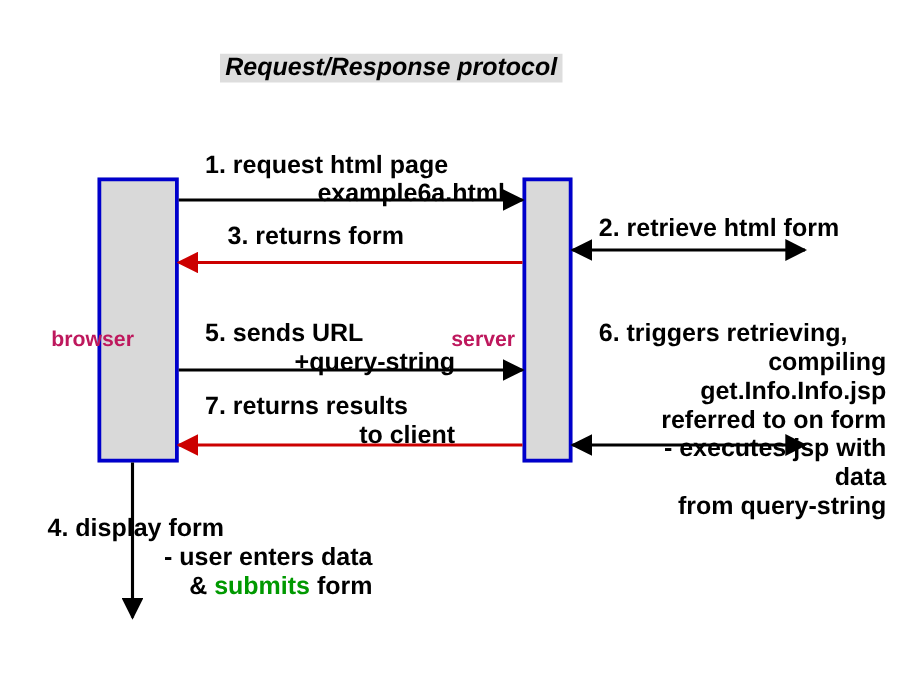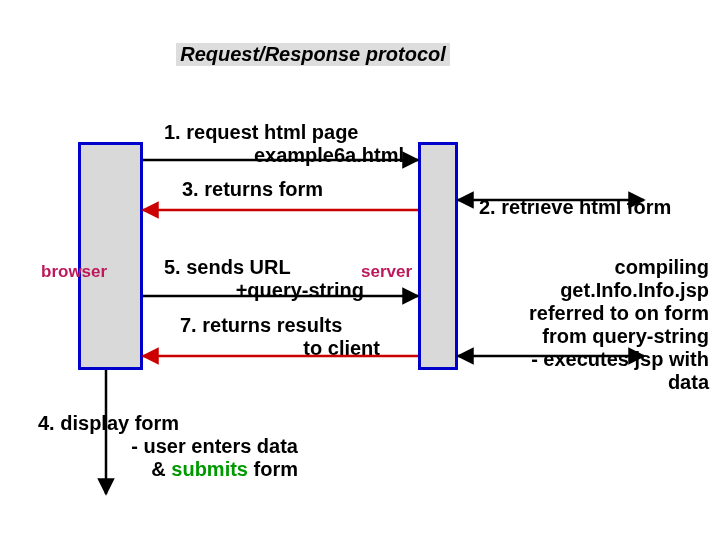--- a/index.html
+++ b/index.html
@@ -68,41 +68,42 @@
   <div class="box-label" style="left:41px; top:262px;">browser</div>
 
   <div class="box" style="left:418px; top:142px; width:40px; height:228px;"></div>
   <div class="box-label" style="left:361px; top:262px;">server</div>
 
   <div class="step" style="left:164px; top:121px; width:240px;">
     <span>1. request html page</span>
     <span class="sub">example6a.html</span>
   </div>
 
-  <div class="step" style="left:479px; top:196px; width:230px;">
+  <div class="step" style="left:479px; top:172px; width:230px;">
     <span>2. retrieve html form</span>
   </div>
 
   <div class="step" style="left:182px; top:178px; width:200px;">
     <span>3. returns form</span>
   </div>
 
   <div class="step" style="left:164px; top:256px; width:200px;">
     <span>5. sends URL</span>
     <span class="sub">+query-string</span>
   </div>
 
   <div class="step" style="left:479px; top:256px; width:230px;">
+    <span>6. triggers retrieving,</span>
     <span class="sub">compiling get.Info.Info.jsp</span>
     <span class="sub">referred to on form</span>
+    <span class="sub">- executes jsp with data</span>
     <span class="sub">from query-string</span>
-    <span class="sub">- executes jsp with data</span>
   </div>
 
-  <div class="step" style="left:164px; top:314px; width:200px;margin-left:16px;">
+  <div class="step" style="left:164px; top:314px; width:200px;">
     <span>7. returns results</span>
     <span class="sub">to client</span>
   </div>
 
   <div class="step" style="left:38px; top:412px; width:260px;">
     <span>4. display form</span>
     <span class="sub">- user enters data</span>
     <span class="sub"><span>&amp; </span><span class="green">submits</span><span> form</span></span>
   </div>
 

